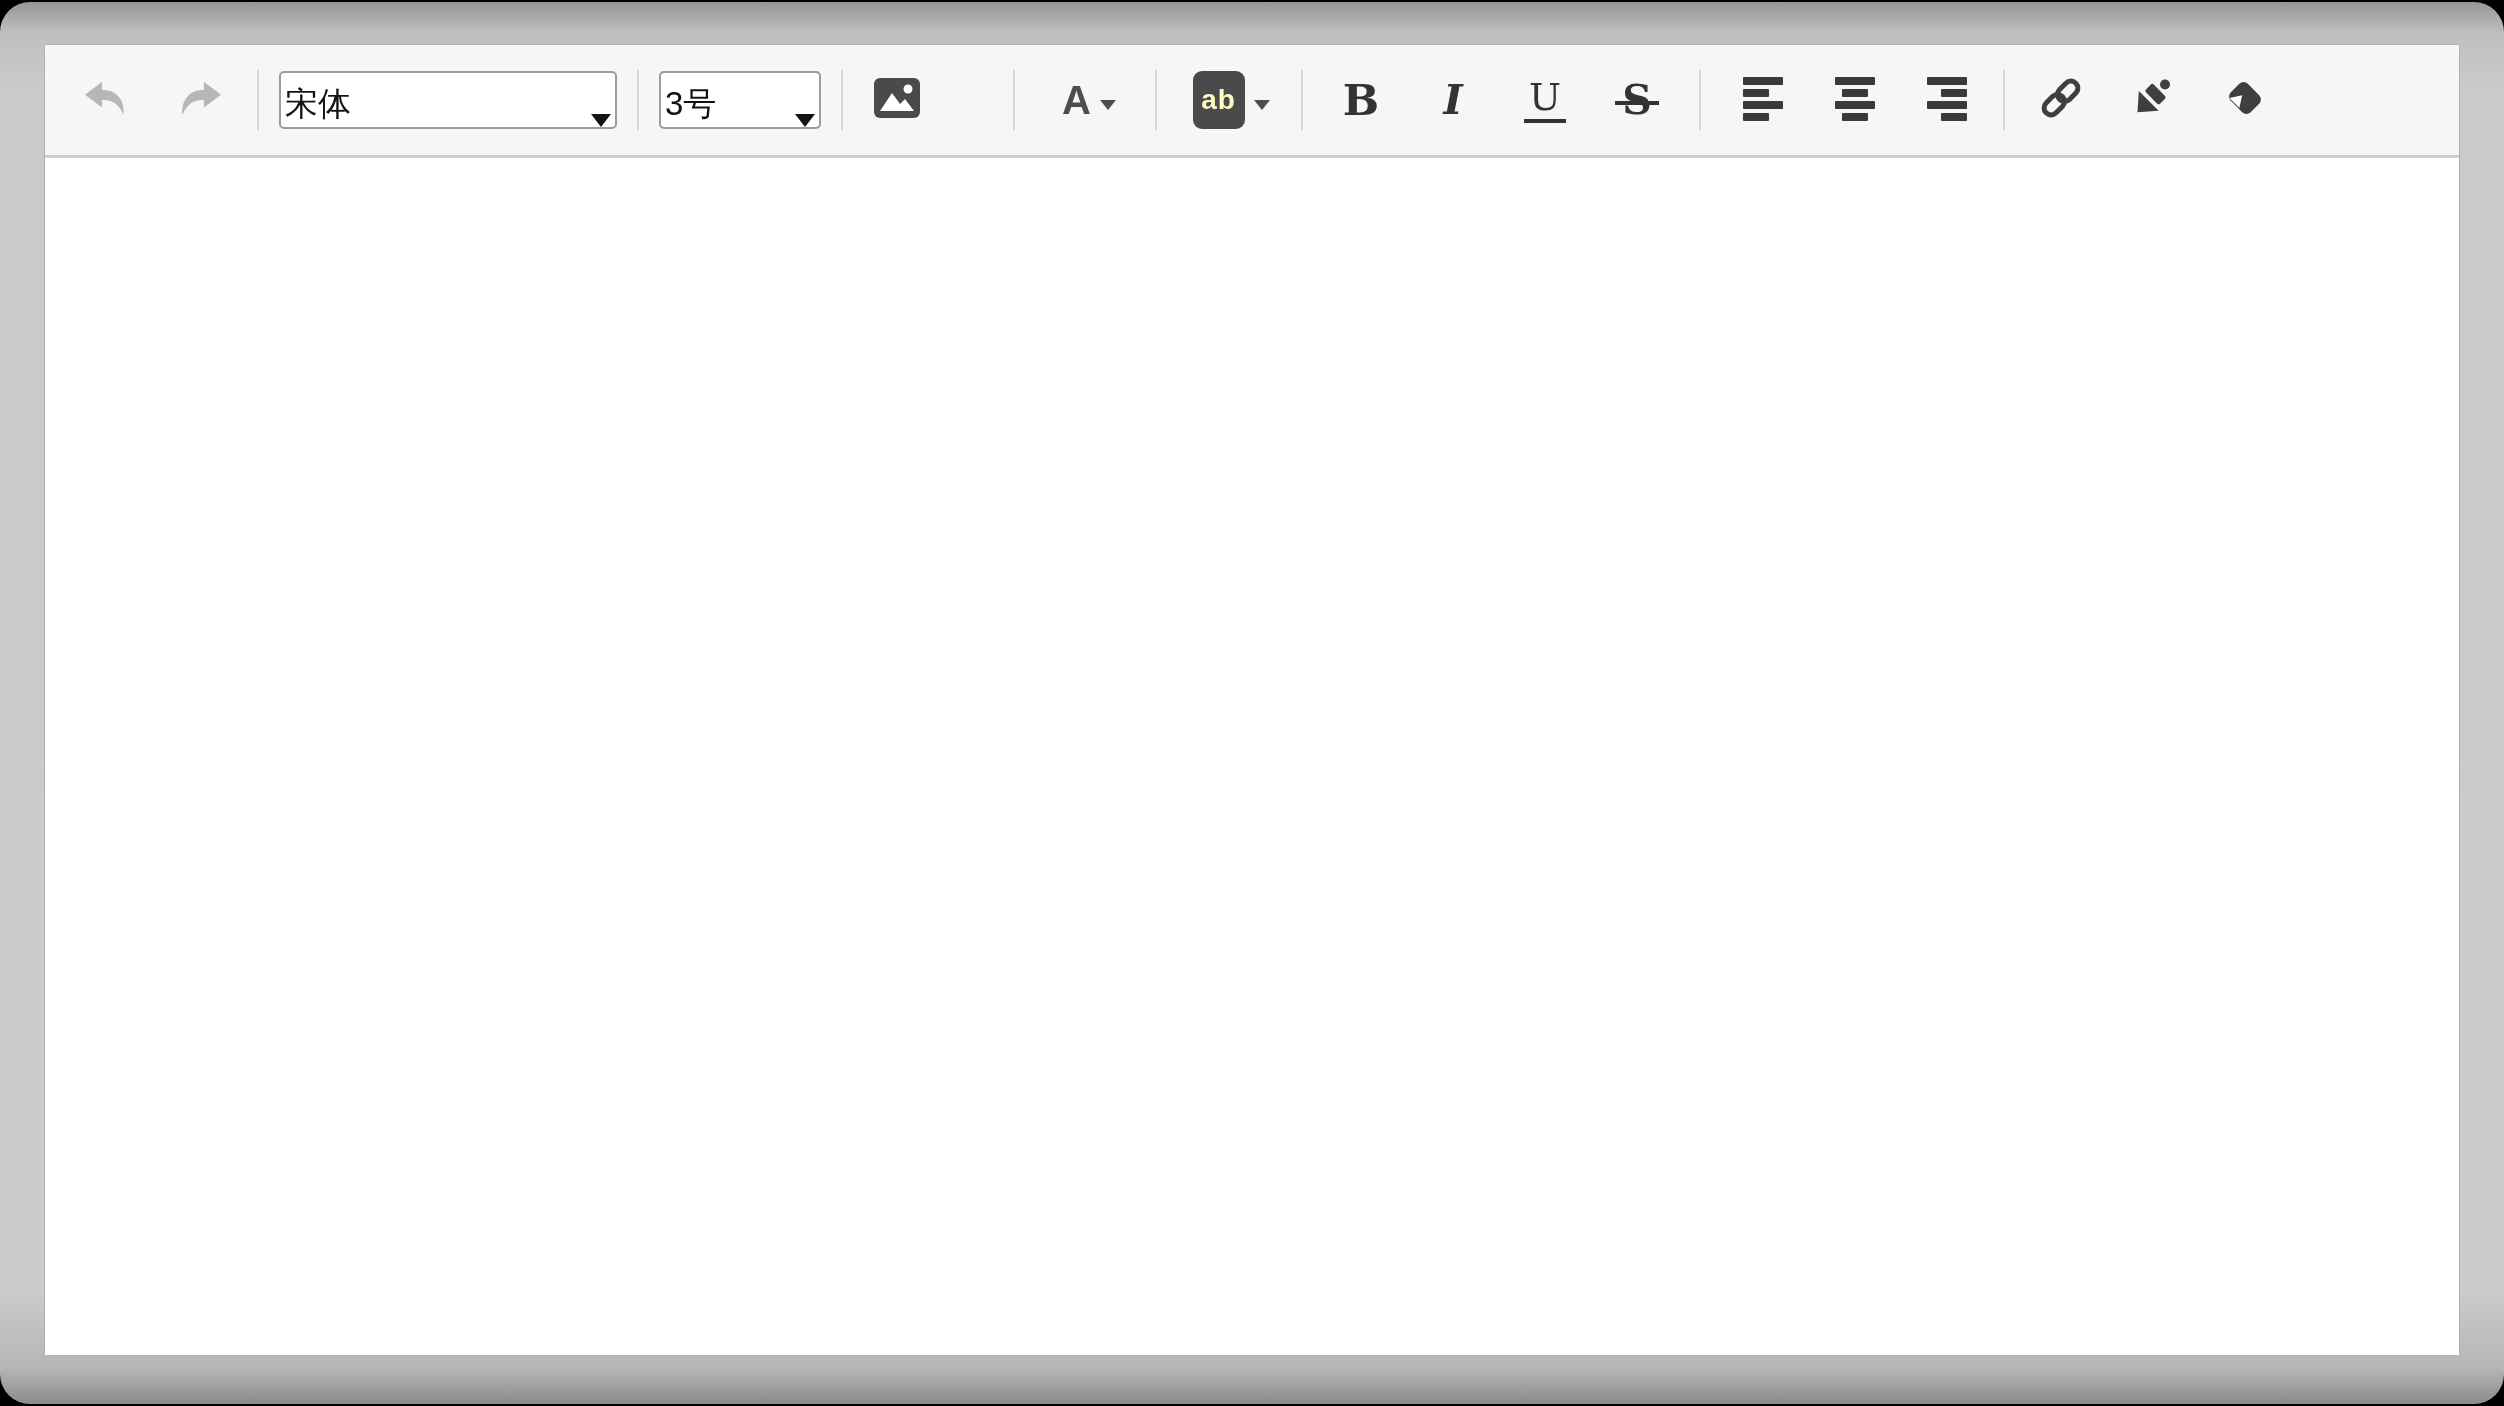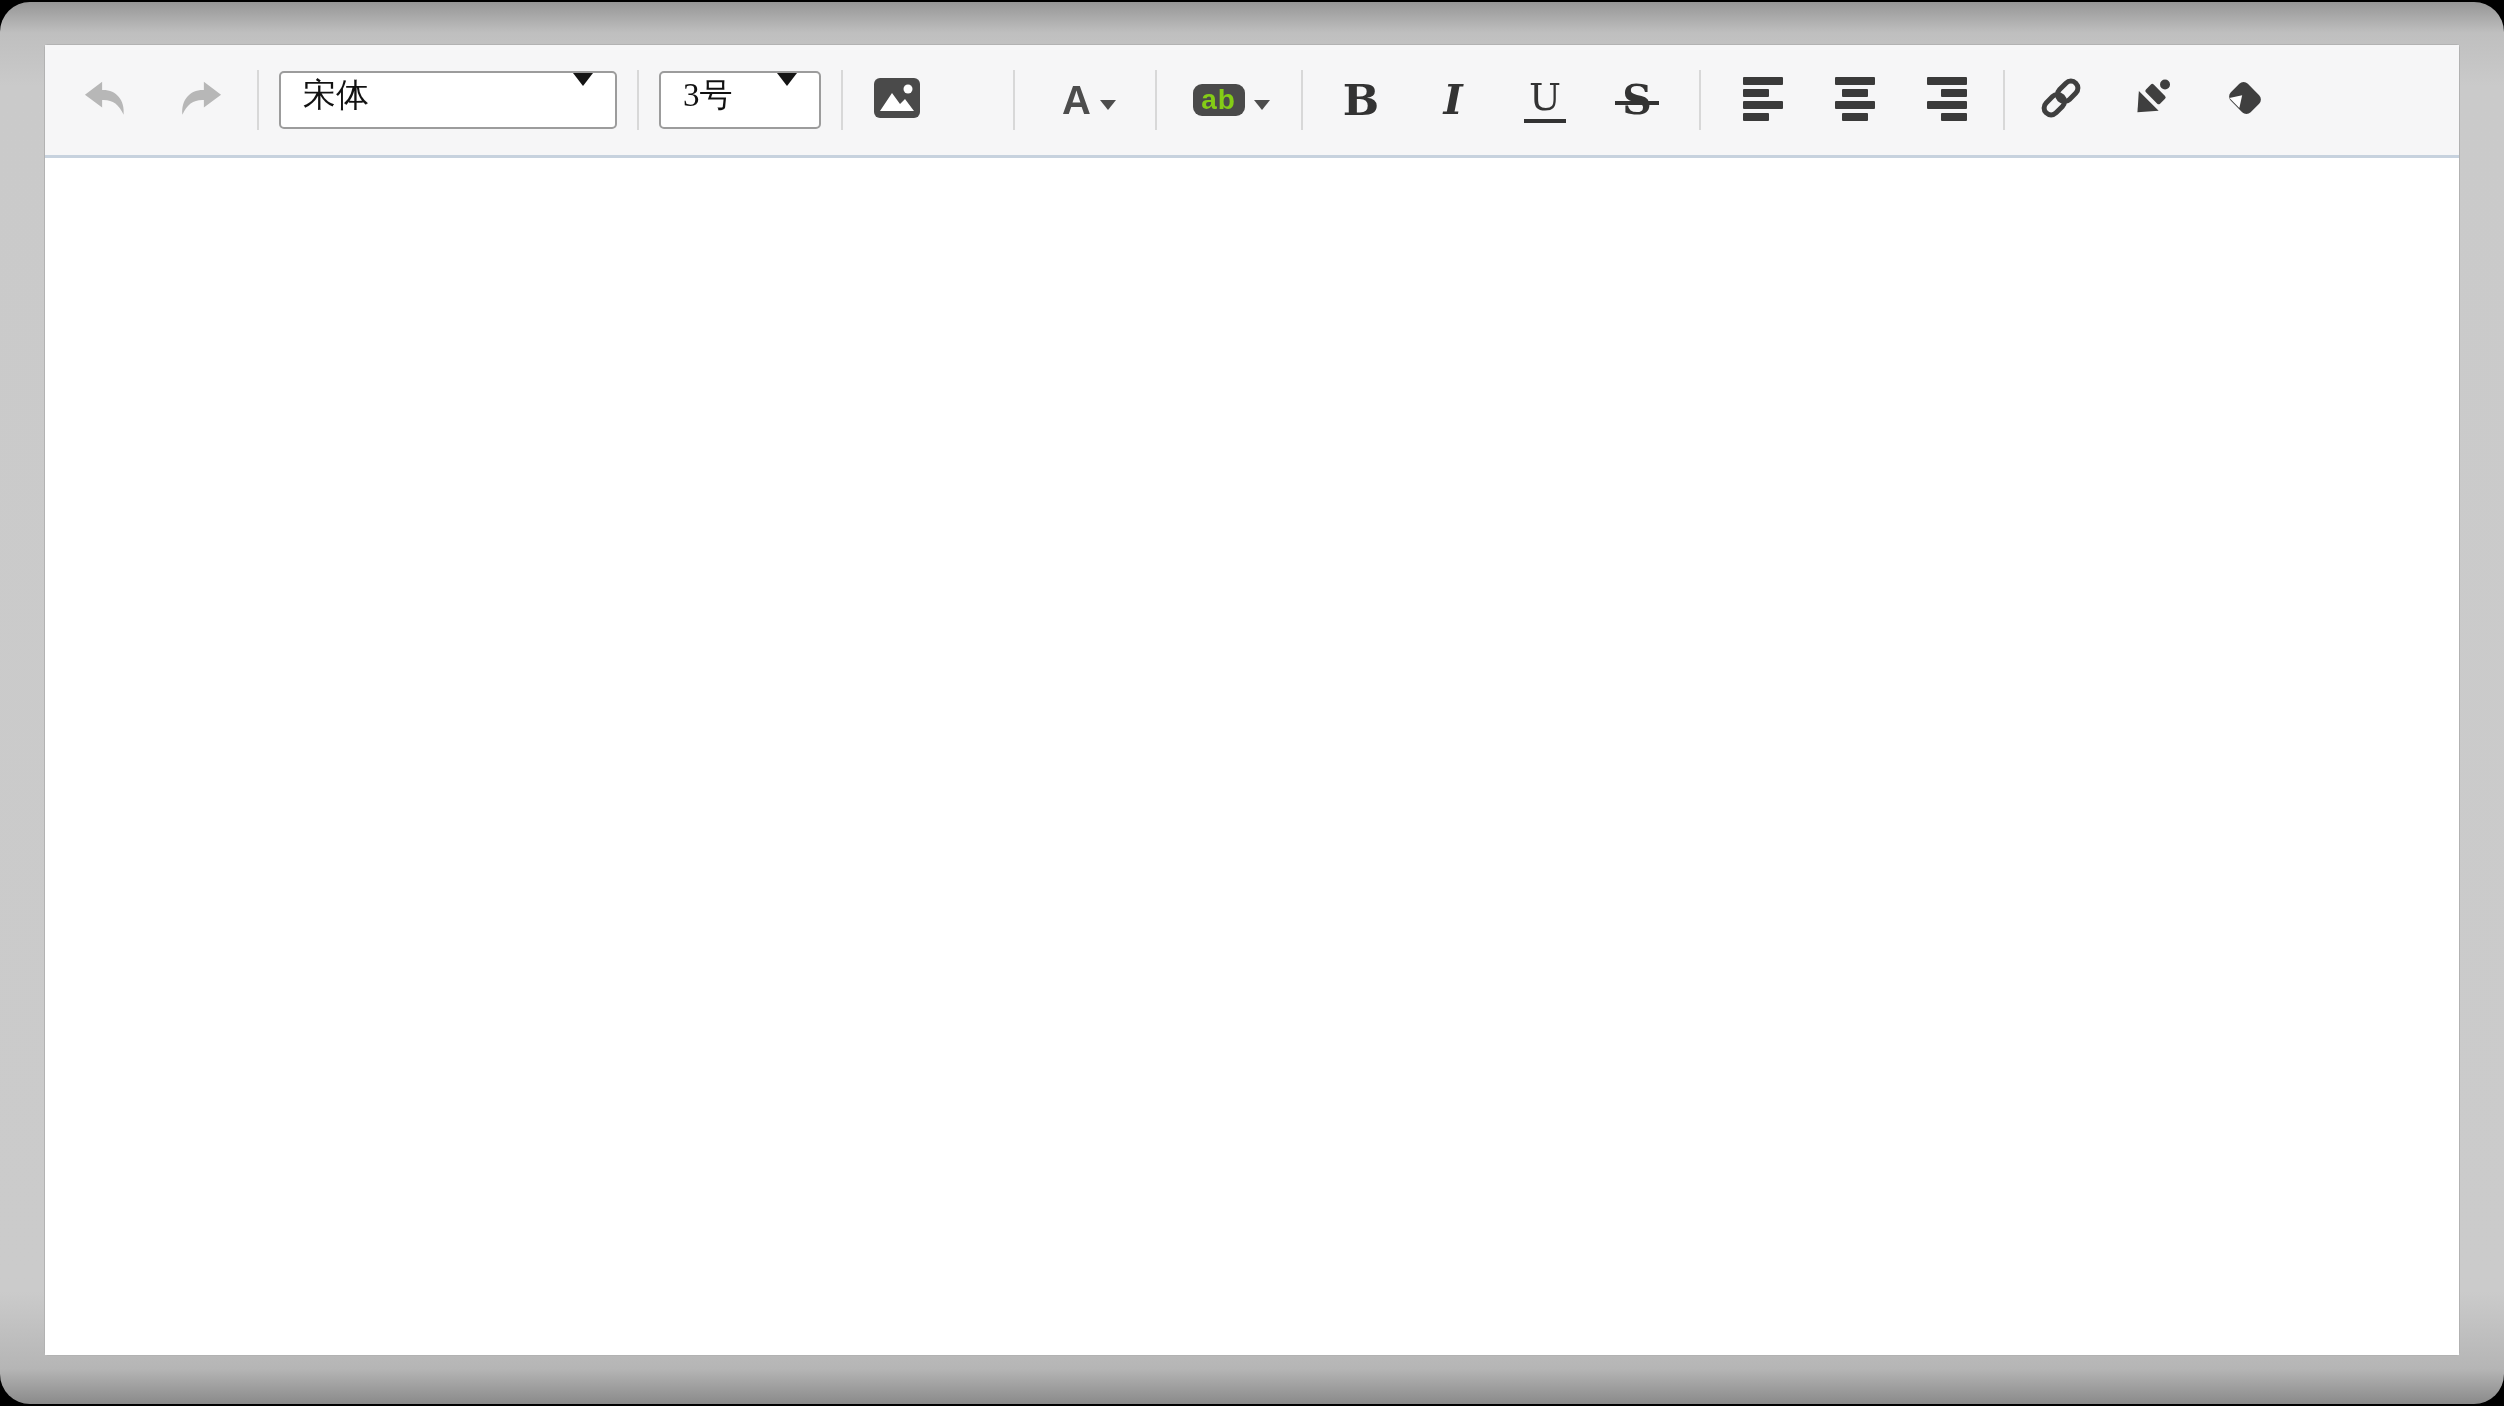--- a/index.html
+++ b/index.html
@@ -67,29 +67,29 @@
   .vsep.s6 { margin: 0 12px; }
   .vsep.s7 { margin: 0 16px; }
   .vsep.s8 { margin: 0 10px; }
 
   .sel {
     height: 58px;
     border: 2px solid #9c9c9c;
     border-radius: 5px;
     background: #fff;
     display: flex;
-    align-items: flex-start;
+    align-items: flex-end;
     justify-content: space-between;
-    padding: 0 22px;
+    padding: 0 4px;
     margin: 0 12px;
     font-size: 33px;
     color: #111;
     cursor: pointer;
     flex: 0 0 auto;
-    font-family: Liberation Serif, serif;
+    font-family: Liberation Sans, sans-serif;
   }
   .sel.font-family-sel { width: 338px; }
   .sel.font-size-sel { width: 162px; }
 
   .caret-black {
     width: 0; height: 0;
     border-left: 10px solid transparent;
     border-right: 10px solid transparent;
     border-top: 13px solid #141414;
     margin-left: 10px;
@@ -106,24 +106,24 @@
   }
 
   .glyph-a {
     font-family: "Liberation Sans", sans-serif;
     font-weight: 700;
     font-size: 40px;
     color: #4d4d4d;
     line-height: 1;
   }
   .badge-ab {
-    width: 52px; height: 32px;
+    width: 52px; height: 58px;
     background: #4a4a4a;
     border-radius: 9px;
-    color: #84cc16;
+    color: #fef9c3;
     font-family: "Liberation Sans", sans-serif;
     font-weight: 700;
     font-size: 28px;
     display: flex;
     align-items: center;
     justify-content: center;
     letter-spacing: 1px;
   }
 
   .glyph-b {

